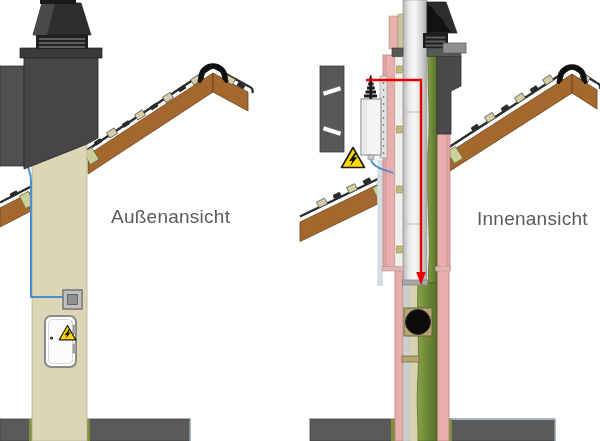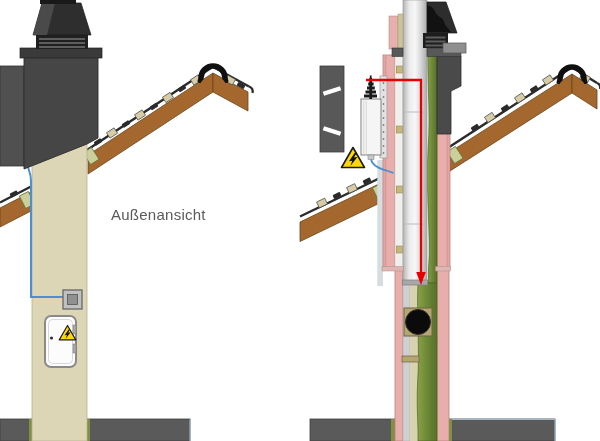--- a/index.html
+++ b/index.html
@@ -2,21 +2,21 @@
 <html style="--page-bg: #ffffff; --roof-brown: #a4682f; --roof-edge: #6b4519; --chimney-beige: #dcd6b6; --brick-pink: #e7aeab; --insulation-green: #6d8836; --flue-silver: #d9d9d9; --fan-dark: #3a3a3a; --slab-gray: #5a5a5a; --cable-blue: #4a8fd4; --signal-red: #e60000; --warning-yellow: #ffd800; --label-gray: #5a5a5a; --batten-tan: #d6cda6; --lath-dark: #2b2b2b; --green-block: #cbd09b;"><head>
 <meta charset="utf-8">
 <style>
   html,body{margin:0;padding:0;background:#fff;}
   .canvas{
     position:relative;width:600px;height:441px;background:var(--page-bg,#fff);
     overflow:hidden;font-family:"Liberation Sans",sans-serif;
   }
   .canvas svg{position:absolute;left:0;top:0;}
   .view-label{
-    position:absolute;font-size:15px;letter-spacing:.25px;
+    position:absolute;font-size:19px;letter-spacing:.25px;
     color:var(--label-gray,#5a5a5a);white-space:nowrap;
   }
   .label-exterior{left:111px;top:206px;}
   .label-interior{left:477px;top:208px;}
 </style>
 </head>
 <body>
 
 <div class="canvas">
 <svg width="600" height="441" viewBox="0 0 600 441">
@@ -249,13 +249,14 @@
     <g>
       <polyline points="366,80 421,80 421,273" fill="none" style="stroke:var(--signal-red)" stroke-width="2.3"></polyline>
       <polygon points="416.2,272 425.8,272 421,285" style="fill:var(--signal-red)"></polygon>
     </g>
 
     <use href="#warnTri" transform="translate(353,158)"></use>
   </g>
 </svg>
 
 <div class="view-label label-exterior">Außenansicht</div>
+<div class="view-label label-interior">Innenansicht</div>
 </div>
 
 </body></html>

